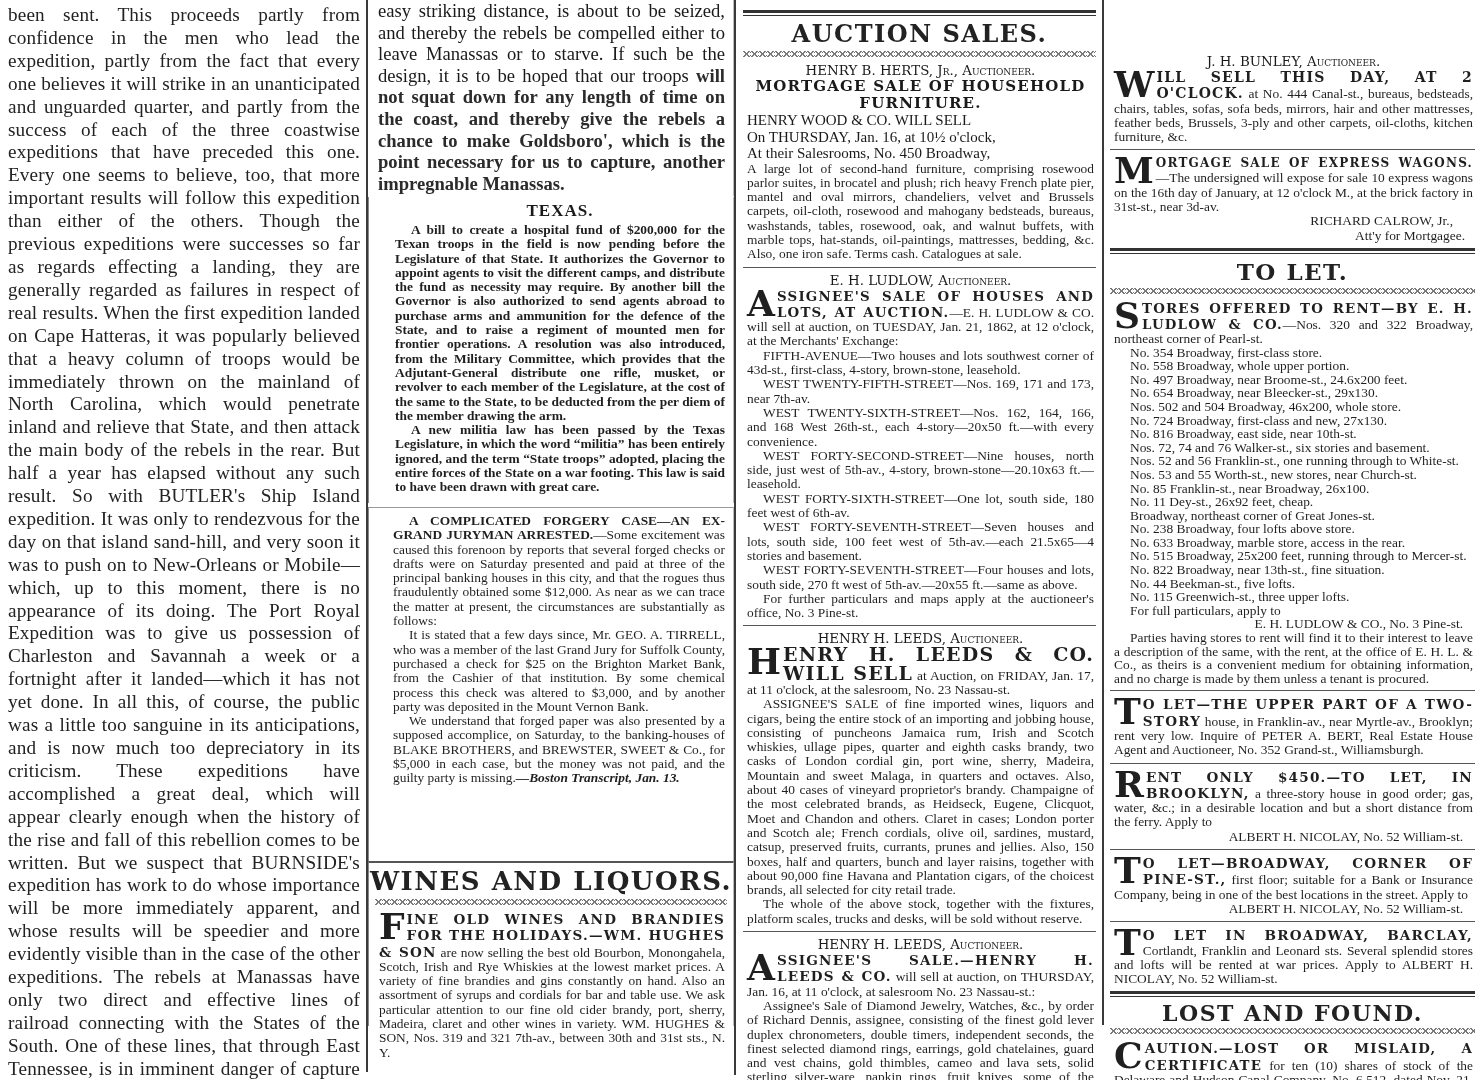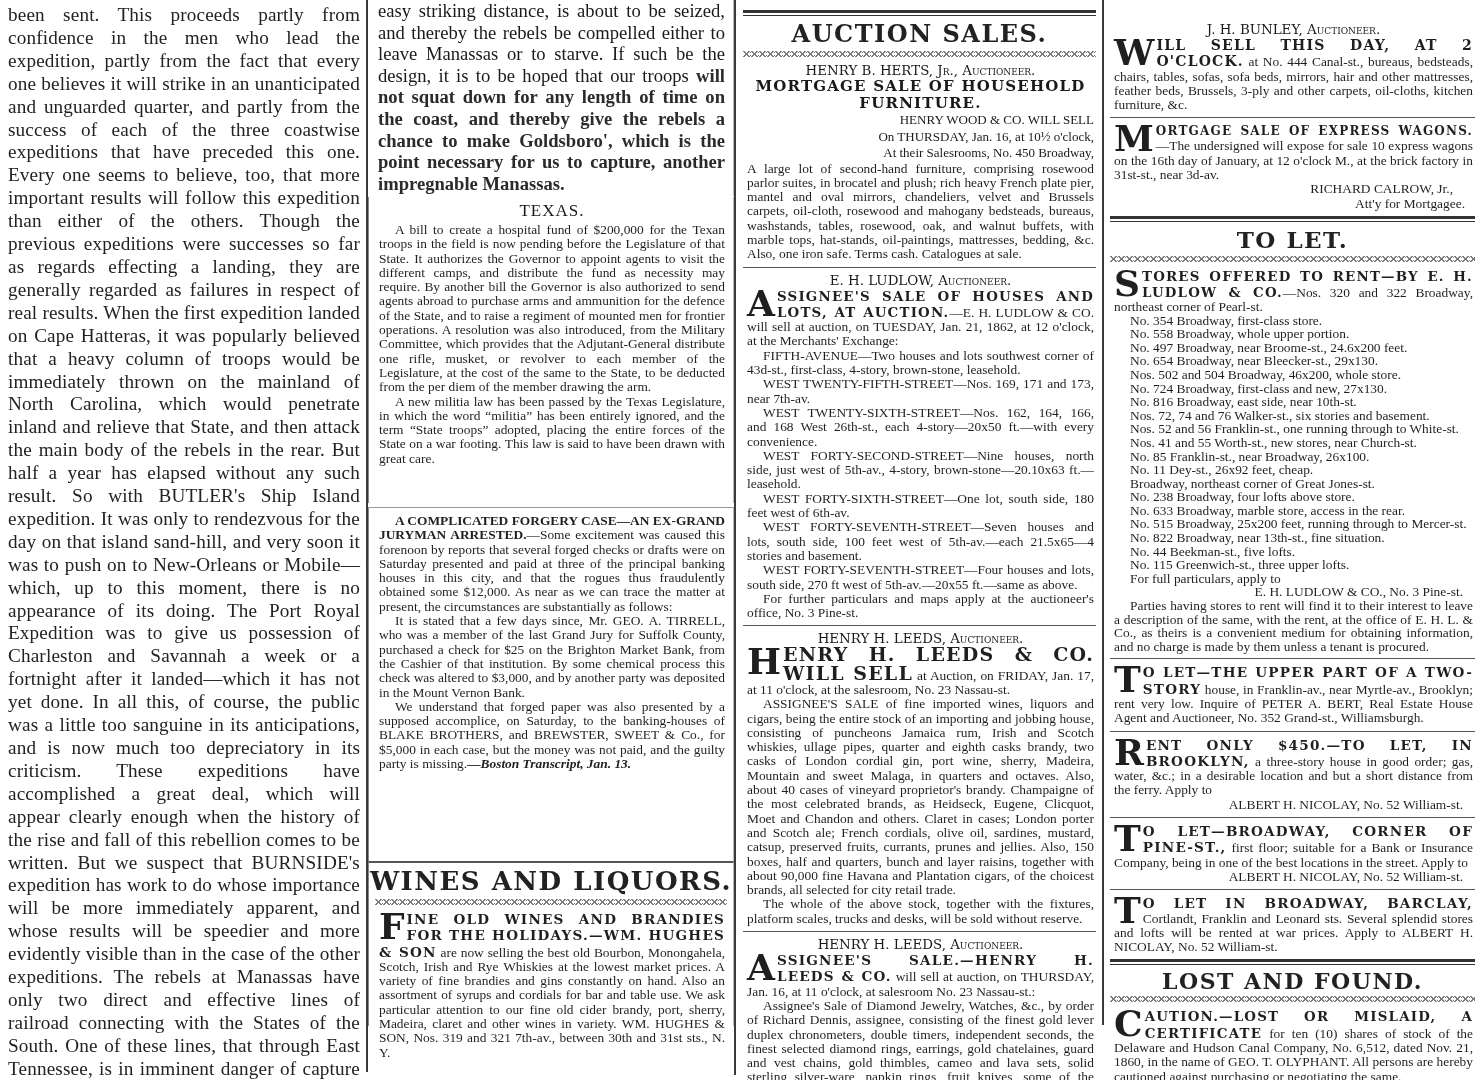--- a/index.html
+++ b/index.html
@@ -35,21 +35,21 @@
   .b { font-weight: bold; }
 
   .big-head { text-align: center; font-family: "DejaVu Serif", serif; font-weight: bold; font-size: 27px; letter-spacing: 1.5px; line-height: 34px; color: #222; }
   .wavy { height: 6px; margin: 2px 6px 4px 6px; background-image: repeating-linear-gradient(135deg, #444 0 1px, transparent 1px 4px), repeating-linear-gradient(45deg, #444 0 1px, transparent 1px 4px); background-size: 8px 6px; opacity: 0.7; }
   .double-rule { border-top: 3px solid #333; border-bottom: 1px solid #333; height: 6px; margin: 3px 6px; }
   .thin-rule { border-top: 1px solid #555; margin: 3px 6px; }
 
   .ad { padding: 2px 8px 2px 10px; }
   .ad-top { text-align: center; font-size: 13.4px; line-height: 15px; }
   .ad-headline { font-family: "DejaVu Serif", serif; font-weight: bold; font-size: 15.6px; letter-spacing: 1.2px; line-height: 16px; text-align: justify; }
-  .ad-center { text-align: right; font-family: "Liberation Serif", serif; font-size: 13px; line-height: 16.5px; }
+  .ad-center { text-align: left; font-family: "Liberation Serif", serif; font-size: 15px; line-height: 16.5px; }
   .dropcap { float: left; font-family: "DejaVu Serif", serif; font-weight: bold; font-size: 36px; line-height: 28px; margin: 1px 2px 0 0; }
   .right { text-align: right; }
   .sig { text-align: right; padding-right: 20px; }
 </style>
 </head>
 <body>
 
 <div class="vrule" style="left:366px; height:1072px;"></div>
 <div class="vrule" style="left:734px; height:1075px;"></div>
 <div class="vrule" style="left:1102px; height:1025px;"></div>
@@ -61,29 +61,29 @@
 </div>
 
 <div class="col col2">
   <div class="clip" style="top:0; height:196px; border-left:none;">
     <div class="ed-bold">
       <span>easy striking distance, is about to be seized, and thereby the rebels be compelled either to leave Manassas or to starve. If such be the design, it is to be hoped that our troops </span><span class="heavy">will not squat down for any length of time on the coast, and thereby give the rebels a chance to make Goldsboro', which is the point necessary for us to capture, another impregnable Manassas.</span>
     </div>
     <div class="ornament"></div>
   </div>
 
-  <div class="clip" style="top:197px; height:306px; padding:4px 8px 0 10px;">
+  <div class="clip" style="top:197px; height:306px; padding:4px 8px 0 26px;font-weight:bold;">
     <div class="sect-title">TEXAS.</div>
     <div class="small">
       <p>A bill to create a hospital fund of $200,000 for the Texan troops in the field is now pending before the Legislature of that State. It authorizes the Governor to appoint agents to visit the different camps, and distribute the fund as necessity may require. By another bill the Governor is also authorized to send agents abroad to purchase arms and ammunition for the defence of the State, and to raise a regiment of mounted men for frontier operations. A resolution was also introduced, from the Military Committee, which provides that the Adjutant-General distribute one rifle, musket, or revolver to each member of the Legislature, at the cost of the same to the State, to be deducted from the per diem of the member drawing the arm.</p>
       <p>A new militia law has been passed by the Texas Legislature, in which the word “militia” has been entirely ignored, and the term “State troops” adopted, placing the entire forces of the State on a war footing. This law is said to have been drawn with great care.</p>
     </div>
   </div>
 
-  <div class="clip" style="top:507px; height:408px; padding:6px 8px 0 10px; border-top:1px solid #999;">
+  <div class="clip" style="top:507px; height:408px; padding:6px 8px 0 24px; border-top:1px solid #999;">
     <div class="small">
       <p style="text-indent:16px;"><span class="sc b">A COMPLICATED FORGERY CASE—AN EX-GRAND JURYMAN ARRESTED.</span><span>—Some excitement was caused this forenoon by reports that several forged checks or drafts were on Saturday presented and paid at three of the principal banking houses in this city, and that the rogues thus fraudulently obtained some $12,000. As near as we can trace the matter at present, the circumstances are substantially as follows:</span></p>
       <p>It is stated that a few days since, Mr. GEO. A. TIRRELL, who was a member of the last Grand Jury for Suffolk County, purchased a check for $25 on the Brighton Market Bank, from the Cashier of that institution. By some chemical process this check was altered to $3,000, and by another party was deposited in the Mount Vernon Bank.</p>
       <p><span>We understand that forged paper was also presented by a supposed accomplice, on Saturday, to the banking-houses of BLAKE BROTHERS, and BREWSTER, SWEET &amp; Co., for $5,000 in each case, but the money was not paid, and the guilty party is missing.</span><span class="it b">—Boston Transcript, Jan. 13.</span></p>
     </div>
   </div>
 
   <div class="clip" style="top:861px; height:165px; border-top:2px solid #555;">
     <div class="big-head" style="font-size:26px; line-height:32px; margin-top:2px;">WINES AND LIQUORS.</div>
     <div class="wavy"></div>
@@ -142,21 +142,21 @@
     <div class="small">
       <p class="noindent"><span class="dropcap">A</span><span class="ad-headline" style="font-size:13.6px;">SSIGNEE'S SALE.—HENRY H. LEEDS &amp; CO.</span><span> will sell at auction, on THURSDAY, Jan. 16, at 11 o'clock, at salesroom No. 23 Nassau-st.:</span></p>
       <p>Assignee's Sale of Diamond Jewelry, Watches, &amp;c., by order of Richard Dennis, assignee, consisting of the finest gold lever duplex chronometers, double timers, independent seconds, the finest selected diamond rings, earrings, gold chatelaines, guard and vest chains, gold thimbles, cameo and lava sets, solid sterling silver-ware, napkin rings, fruit knives, some of the finest real ormolu clocks, one very expensive traveling or carriage clock, by Cooper, lever escapement, cost $170. Among the diamonds is a very elegant cross, cost $450; a sapphire diamond brooch, valued at $600; rings valued from $100 to $250 each, with a lot of jeweler's tools, a jeweler's fire-proof safe, with a complete set of drawers. The last of the stock, and will absolutely be sold to the highest bidder, as the business must be closed by the 1st of February.</p>
 
     </div>
   </div>
 
 </div>
 
 <div class="col col4">
-  <div class="ad" style="padding-top:22px;">
+  <div class="ad" style="padding-top:22px;margin-top:32px;">
     <div class="ad-top sc">J. H. BUNLEY, Auctioneer.</div>
     <div class="small">
         <p class="noindent"><span class="dropcap">W</span><span class="ad-headline" style="font-size:14px;">ILL SELL THIS DAY, AT 2 O'CLOCK.</span><span> at No. 444 Canal-st., bureaus, bedsteads, chairs, tables, sofas, sofa beds, mirrors, hair and other mattresses, feather beds, Brussels, 3-ply and other carpets, oil-cloths, kitchen furniture, &amp;c.</span></p>
       </div>
   </div>
   <div class="thin-rule"></div>
 
   <div class="ad">
     <div class="small">
         <p class="noindent"><span class="dropcap">M</span><span class="ad-headline" style="font-size:12px;">ORTGAGE SALE OF EXPRESS WAGONS.</span><span>—The undersigned will expose for sale 10 express wagons on the 16th day of January, at 12 o'clock M., at the brick factory in 31st-st., near 3d-av.</span></p>
@@ -173,21 +173,21 @@
     <p class="noindent"><span class="dropcap">S</span><span class="ad-headline" style="font-size:13.4px;">TORES OFFERED TO RENT—BY E. H. LUDLOW &amp; CO.</span><span>—Nos. 320 and 322 Broadway, northeast corner of Pearl-st.</span></p>
     <p>No. 354 Broadway, first-class store.</p>
     <p>No. 558 Broadway, whole upper portion.</p>
     <p>No. 497 Broadway, near Broome-st., 24.6x200 feet.</p>
     <p>No. 654 Broadway, near Bleecker-st., 29x130.</p>
     <p>Nos. 502 and 504 Broadway, 46x200, whole store.</p>
     <p>No. 724 Broadway, first-class and new, 27x130.</p>
     <p>No. 816 Broadway, east side, near 10th-st.</p>
     <p>Nos. 72, 74 and 76 Walker-st., six stories and basement.</p>
     <p>Nos. 52 and 56 Franklin-st., one running through to White-st.</p>
-    <p>Nos. 41 and 55 Worth-st., new stores, near Church-st.</p>
+    <p>Nos. 53 and 55 Worth-st., new stores, near Church-st.</p>
     <p>No. 85 Franklin-st., near Broadway, 26x100.</p>
     <p>No. 11 Dey-st., 26x92 feet, cheap.</p>
     <p>Broadway, northeast corner of Great Jones-st.</p>
     <p>No. 238 Broadway, four lofts above store.</p>
     <p>No. 633 Broadway, marble store, access in the rear.</p>
     <p>No. 515 Broadway, 25x200 feet, running through to Mercer-st.</p>
     <p>No. 822 Broadway, near 13th-st., fine situation.</p>
     <p>No. 44 Beekman-st., five lofts.</p>
     <p>No. 115 Greenwich-st., three upper lofts.</p>
     <p>For full particulars, apply to</p>

